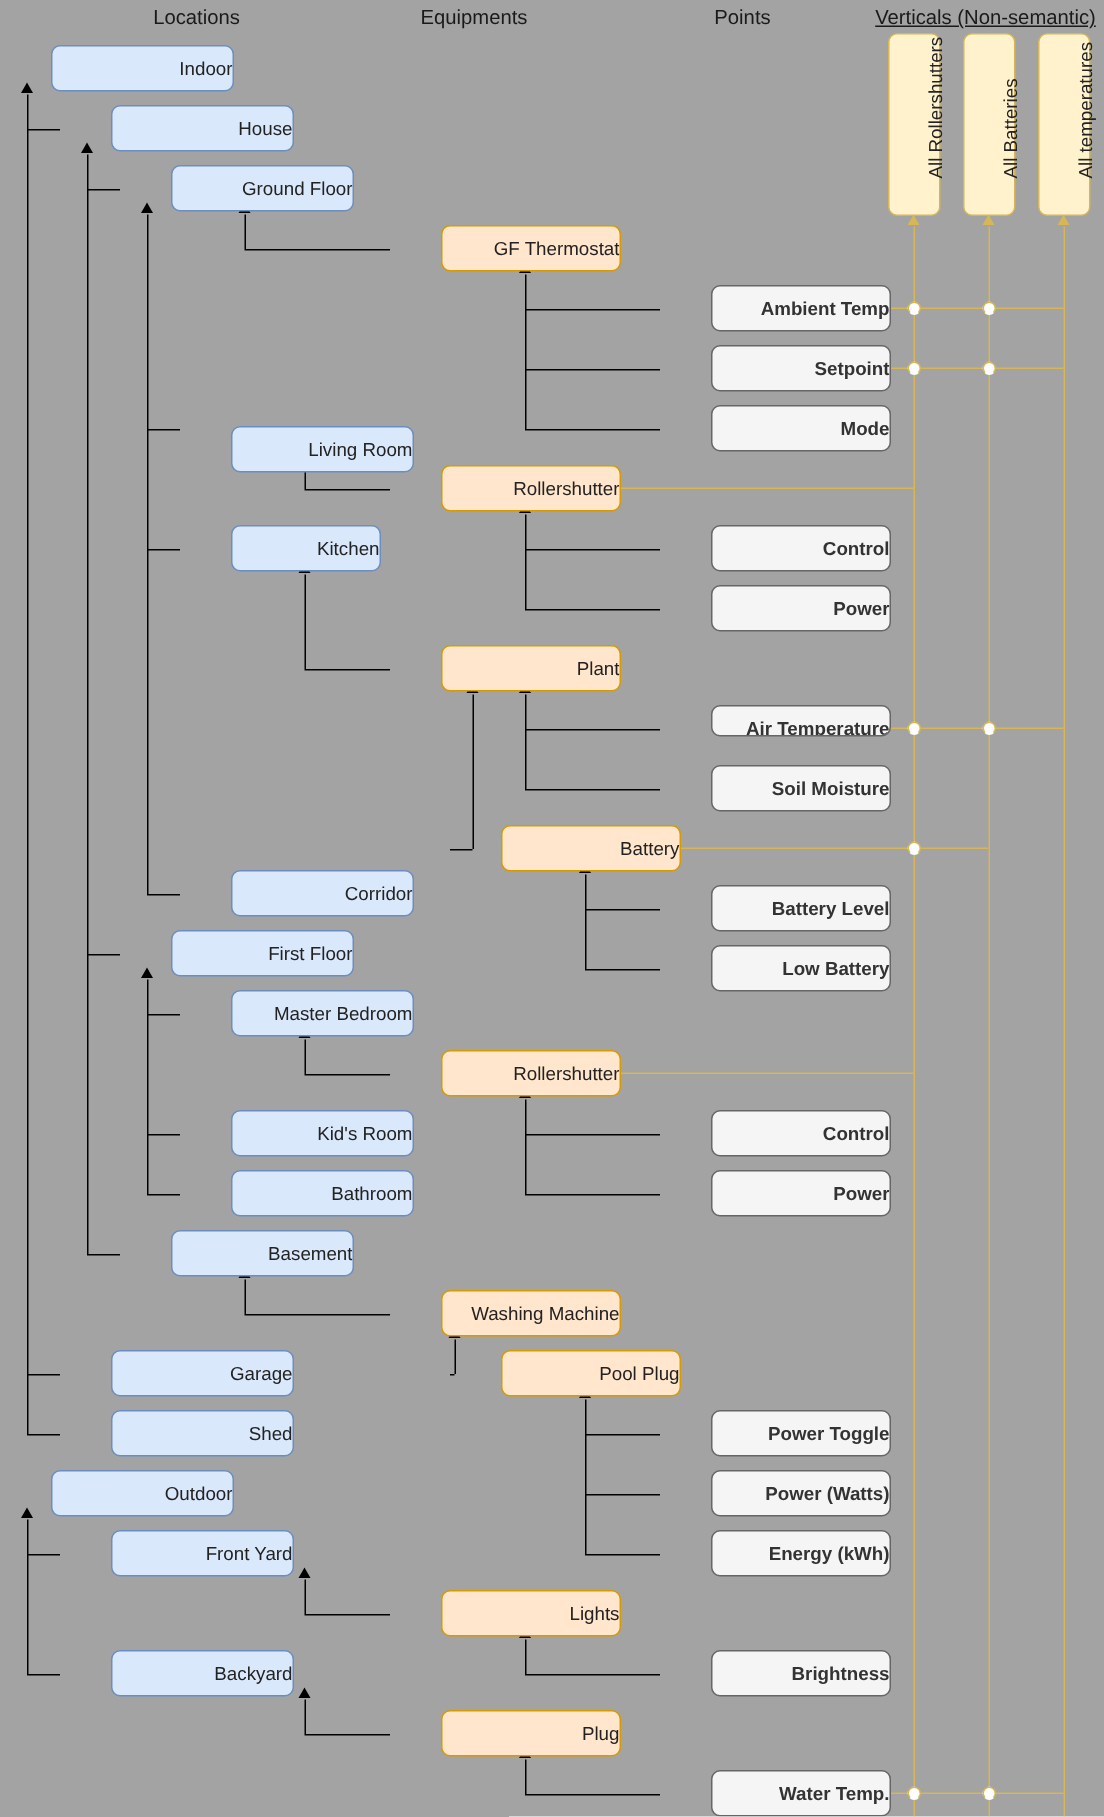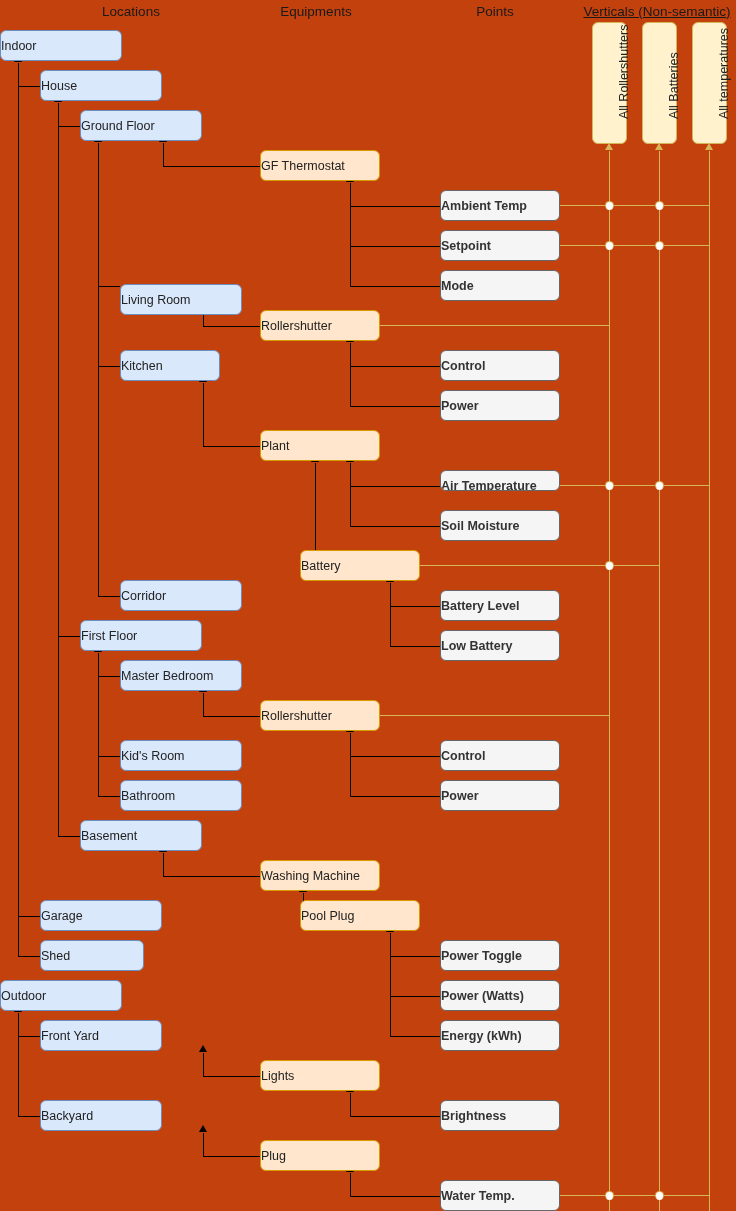--- a/index.html
+++ b/index.html
@@ -1,29 +1,29 @@
 <!DOCTYPE html>
 <html><head>
 <meta charset="utf-8">
 <style>
   html,body{margin:0;padding:0;background:#ffffff;}
   body{font-family:"Liberation Sans",sans-serif;}
-  #stage{position:relative;width:736px;height:1211px;background:#c2410c;overflow:hidden;}
+  #stage{position:relative;width:736px;height:1211px;background:#a3a3a3;overflow:hidden;}
 
   .col-head{
     position:absolute;font-size:13.5px;color:#1a1a1a;
     text-align:center;white-space:nowrap;line-height:16px;
   }
 
   .node{
     position:absolute;box-sizing:border-box;
     border-radius:6px;border:1px solid #6c8ebf;
     background:#dae8fc;color:#222;
-    font-size:12.5px;line-height:30px;text-align:left;
-    white-space:nowrap;overflow:hidden;
+    font-size:12.5px;line-height:30px;text-align:right;
+    white-space:nowrap;overflow:hidden;margin-left:34px;
   }
   .node.loc{background:#dae8fc;border-color:#6c8ebf;}
   .node.equip{background:#ffe6cc;border-color:#d79b00;}
   .node.point{background:#f5f5f5;border-color:#666666;color:#333;font-weight:bold;}
 
   .vbar{
     position:absolute;box-sizing:border-box;
     border-radius:6px;border:1px solid #d6b656;
     background:#fff2cc;color:#222;
   }
@@ -176,21 +176,21 @@
       <div class="node loc" style="left: 80px; top: 110px; width: 122px; height: 31px;">Ground Floor</div>
       <div class="node loc" style="left: 120px; top: 284px; width: 122px; height: 31px;">Living Room</div>
       <div class="node loc" style="left: 120px; top: 350px; width: 100px; height: 31px;">Kitchen</div>
       <div class="node loc" style="left: 120px; top: 580px; width: 122px; height: 31px;">Corridor</div>
       <div class="node loc" style="left: 80px; top: 620px; width: 122px; height: 31px;">First Floor</div>
       <div class="node loc" style="left: 120px; top: 660px; width: 122px; height: 31px;">Master Bedroom</div>
       <div class="node loc" style="left: 120px; top: 740px; width: 122px; height: 31px;">Kid's Room</div>
       <div class="node loc" style="left: 120px; top: 780px; width: 122px; height: 31px;">Bathroom</div>
       <div class="node loc" style="left: 80px; top: 820px; width: 122px; height: 31px;">Basement</div>
       <div class="node loc" style="left: 40px; top: 900px; width: 122px; height: 31px;">Garage</div>
-      <div class="node loc" style="left: 40px; top: 940px; width: 104px; height: 31px;">Shed</div>
+      <div class="node loc" style="left: 40px; top: 940px; width: 122px; height: 31px;">Shed</div>
       <div class="node loc" style="left: 0px; top: 980px; width: 122px; height: 31px;">Outdoor</div>
       <div class="node loc" style="left: 40px; top: 1020px; width: 122px; height: 31px;">Front Yard</div>
       <div class="node loc" style="left: 40px; top: 1100px; width: 122px; height: 31px;">Backyard</div>
       <div class="node equip" style="left: 260px; top: 150px; width: 120px; height: 31px;">GF Thermostat</div>
       <div class="node equip" style="left: 260px; top: 310px; width: 120px; height: 31px;">Rollershutter</div>
       <div class="node equip" style="left: 260px; top: 430px; width: 120px; height: 31px;">Plant</div>
       <div class="node equip" style="left: 300px; top: 550px; width: 120px; height: 31px;">Battery</div>
       <div class="node equip" style="left: 260px; top: 700px; width: 120px; height: 31px;">Rollershutter</div>
       <div class="node equip" style="left: 260px; top: 860px; width: 120px; height: 31px;">Washing Machine</div>
       <div class="node equip" style="left: 300px; top: 900px; width: 120px; height: 31px;">Pool Plug</div>

